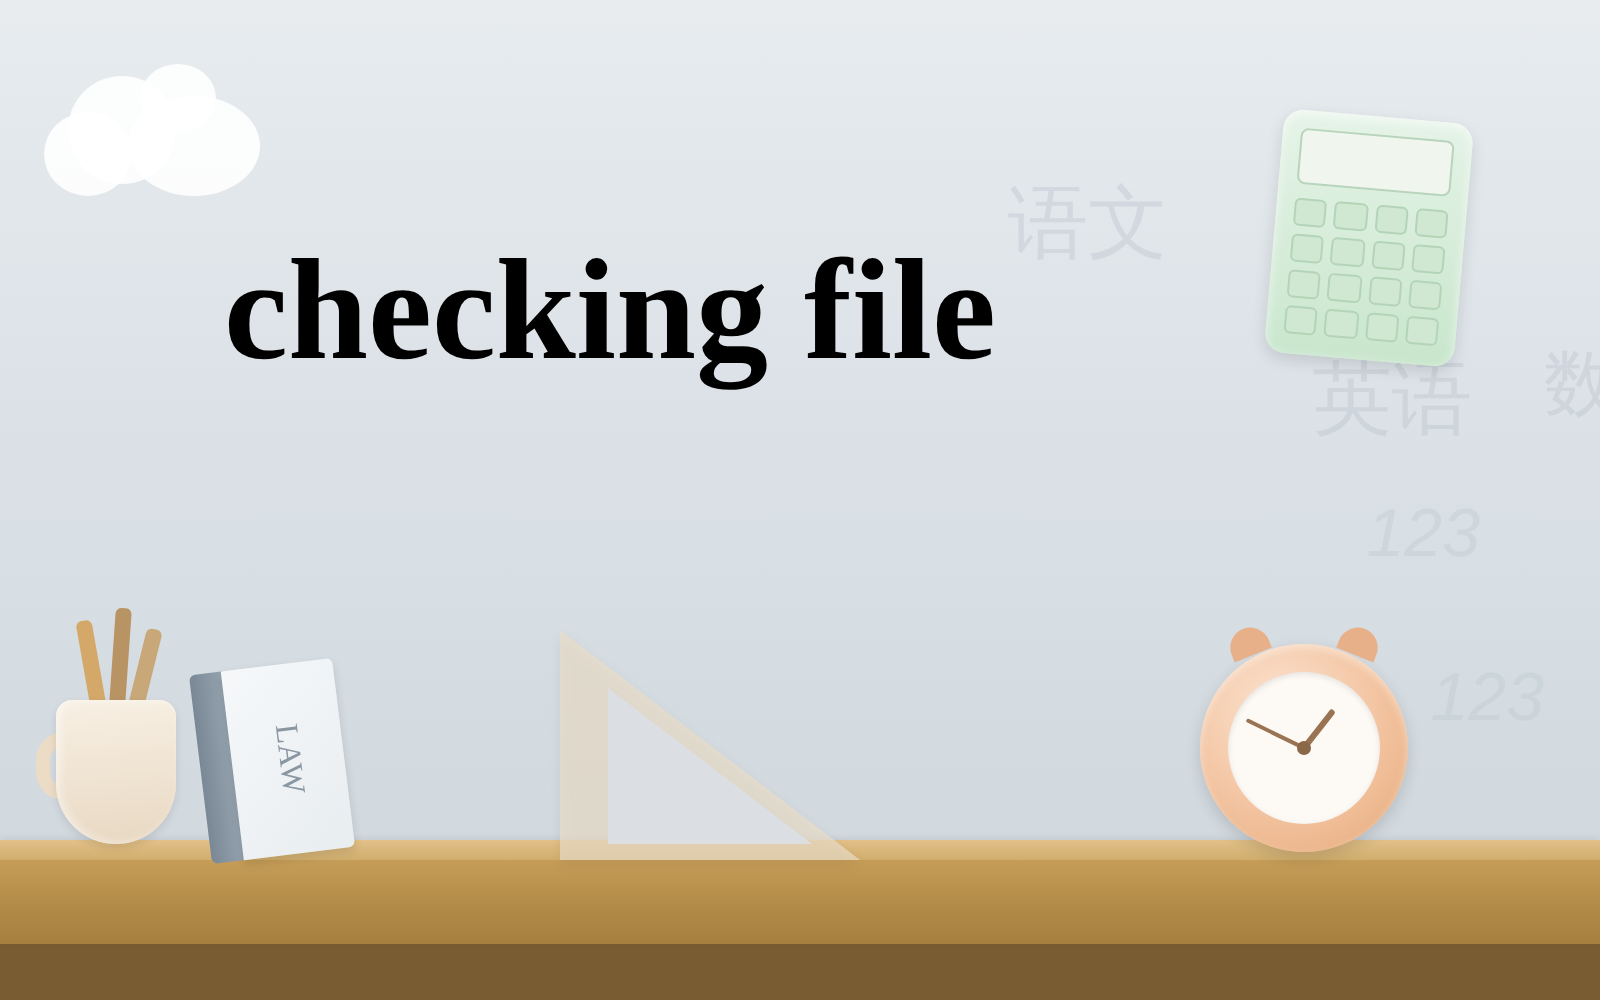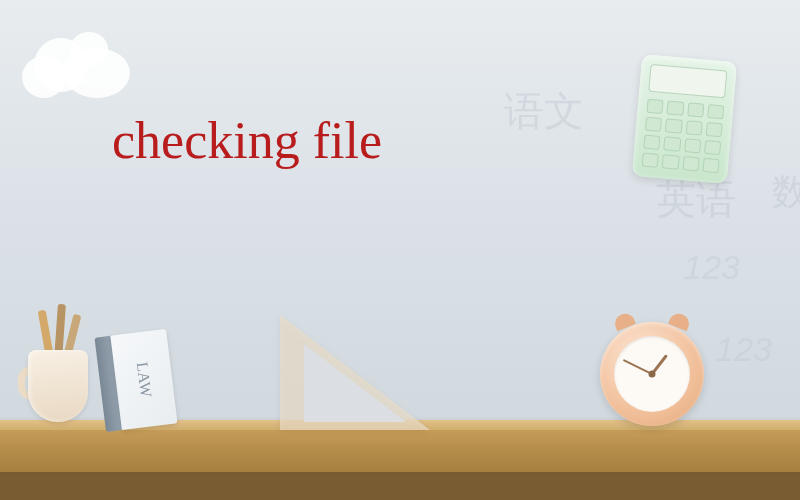--- a/index.html
+++ b/index.html
@@ -241,25 +241,25 @@
       bottom: 0;
       left: 0;
       width: 100%;
       height: 28px;
       background: #7a5c32;
     }
     .main-text {
       position: absolute;
       top: 104px;
       left: 112px;
-      font-size: 52px;
-      color: #b91c1c;
+      font-size: 72px;
+      color: #000000;
       font-family: "Times New Roman", "SimSun", serif;
       line-height: 1.42;
-      font-weight: 400;
+      font-weight: 700;
     }
     .main-text .line {
       display: block;
     }
   </style>
 </head>
 <body>
 
 <div class="backdrop">
   <span class="bg-label" style="top:84px; right:216px;">语文</span>

